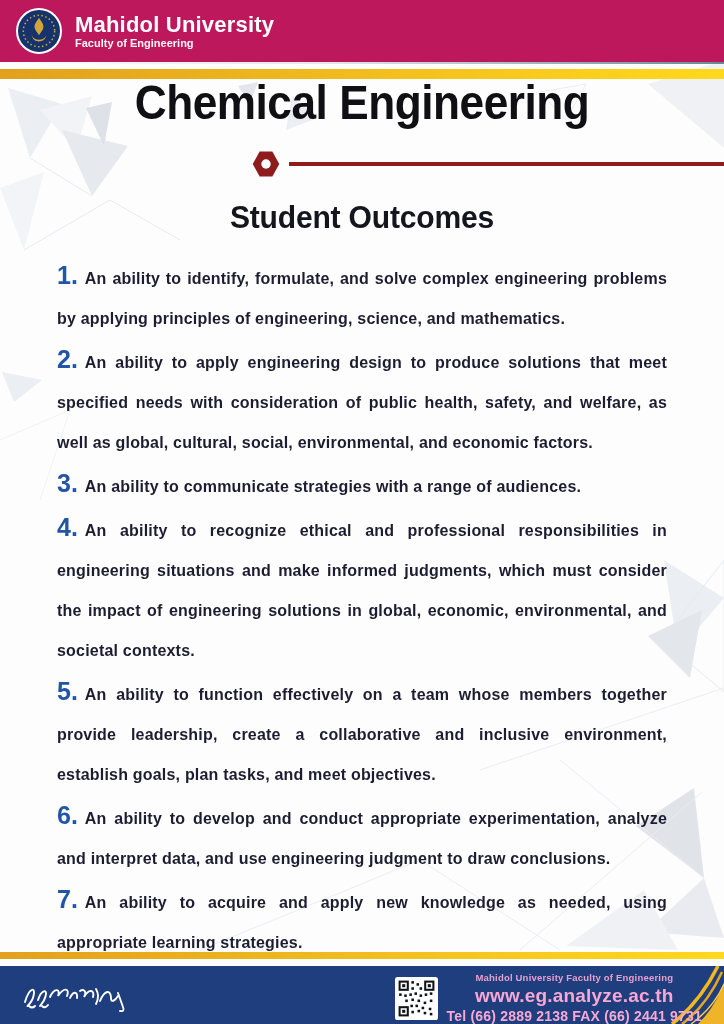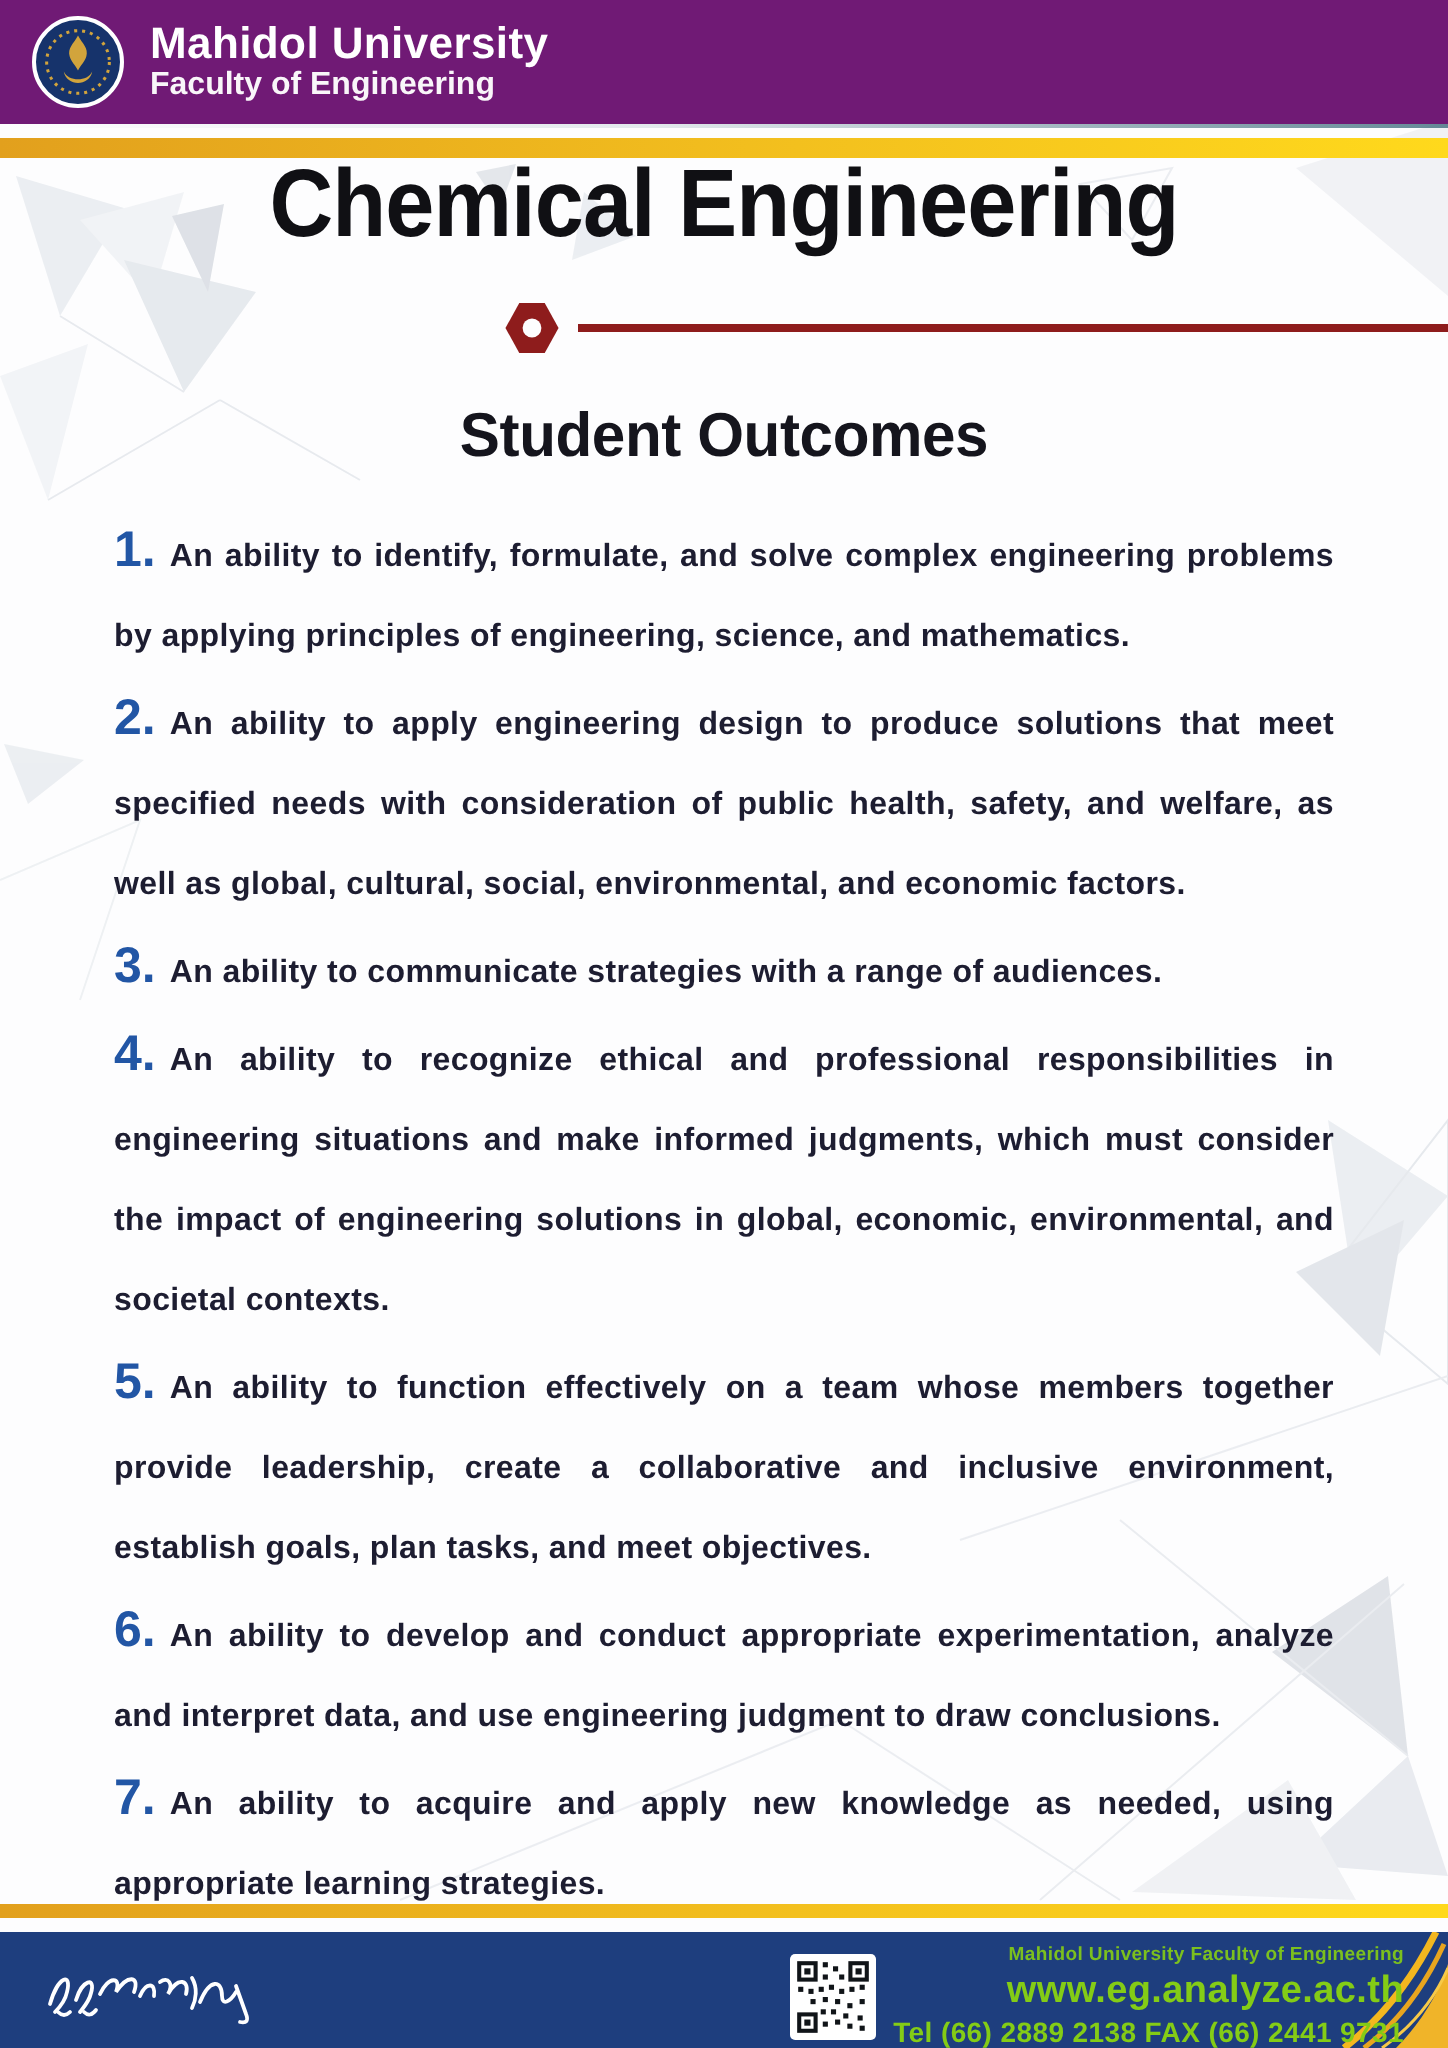--- a/index.html
+++ b/index.html
@@ -6,31 +6,31 @@
   .page {
     position:relative; width:724px; height:1024px; margin:0 auto;
     background:#fdfdfe; overflow:hidden;
     font-family:"Liberation Sans", sans-serif;
   }
   .bg-pattern { position:absolute; inset:0; z-index:0; }
 
   
   .top-bar {
     position:absolute; top:0; left:0; width:100%; height:62px;
-    background:#701a75; z-index:3; display:flex; align-items:center;
+    background:#be185d; z-index:3; display:flex; align-items:center;
     padding-left:16px; box-sizing:border-box;
   }
   .logo-circle {
     width:46px; height:46px; border-radius:50%; box-sizing:border-box;
     border:2.5px solid #ffffff; background:#16336b; flex:0 0 auto;
     display:flex; align-items:center; justify-content:center;
   }
   .header-text { margin-left:13px; color:#ffffff; line-height:1.12; }
   .header-title { font-size:22px; font-weight:bold; letter-spacing:0.2px; }
-  .header-sub   { font-size:16px; font-weight:bold; opacity:0.96; }
+  .header-sub   { font-size:11px; font-weight:bold; opacity:0.96; }
   .slate-line {
     position:absolute; top:62px; left:0; width:100%; height:2px; z-index:3;
     background:linear-gradient(90deg, rgba(74,117,133,0) 0%, rgba(74,117,133,0.15) 45%, rgba(74,117,133,0.85) 100%);
   }
   .gold-top {
     position:absolute; top:69px; left:0; width:100%; height:10px; z-index:3;
     background:linear-gradient(90deg,#e2a01d 0%, #f3c01e 55%, #ffd91c 100%);
   }
 
   
@@ -64,21 +64,21 @@
   }
   .footer-bar {
     position:absolute; top:966px; left:0; width:100%; height:58px;
     background:#1e3e7e; z-index:3; overflow:hidden;
   }
   .signature { position:absolute; left:20px; top:13px; width:115px; height:34px; }
   .footer-right {
     position:absolute; right:22px; top:7px; display:flex; align-items:center; gap:9px; z-index:2;
   }
   .qr { width:43px; height:43px; }
-  .footer-textblock { color:#84cc16; text-align:right; line-height:1.15; }
+  .footer-textblock { color:#f9a8d4; text-align:center; line-height:1.15; }
   .ft-org { font-size:9.5px; font-weight:bold; opacity:0.92; letter-spacing:0.2px; }
   .ft-web { font-size:19px; font-weight:bold; letter-spacing:0.2px; margin:1px 0; }
   .ft-tel { font-size:14px; font-weight:bold; letter-spacing:0.2px; }
   .swoosh { position:absolute; right:0; bottom:0; width:62px; height:58px; z-index:1; }
 </style>
 </head>
 <body>
 
 <div class="page">
 

